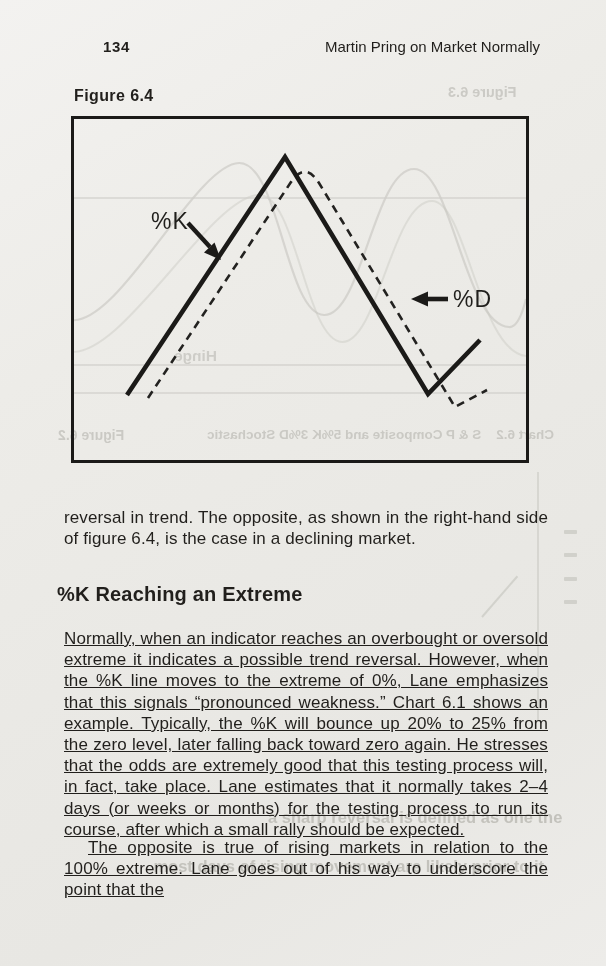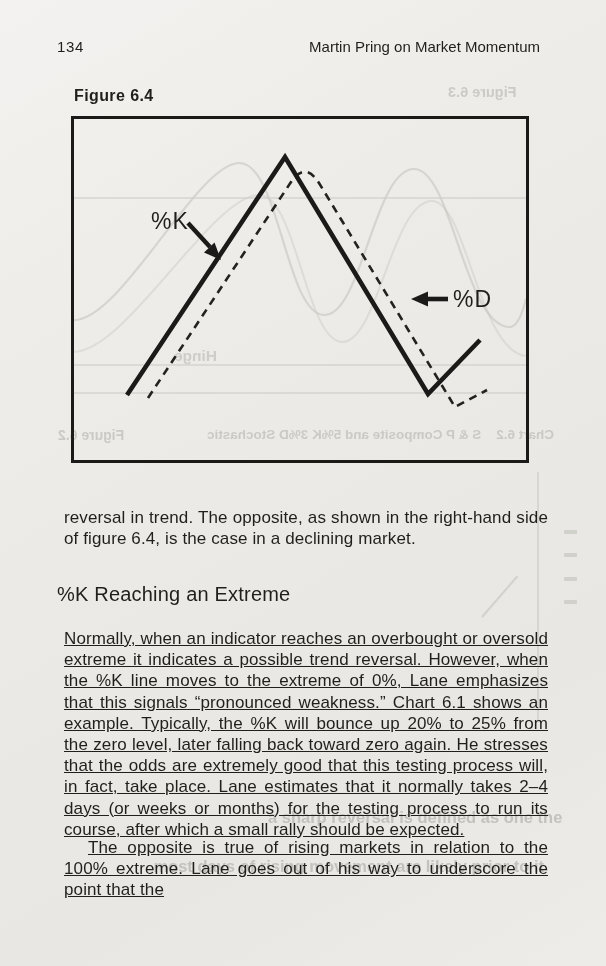--- a/index.html
+++ b/index.html
@@ -8,40 +8,40 @@
     background: linear-gradient(150deg, #f3f2f0 0%, #edece8 30%, #eae9e5 55%, #e8e7e3 75%, #edece9 100%);
     font-family:"Liberation Sans", sans-serif;
     color:#211f1c;
   }
   
   .running-header {
     position:absolute; top:38px; left:57px; right:66px;
     display:flex; justify-content:space-between; align-items:baseline;
     font-size:15px; z-index:3;
   }
-  .page-num { font-weight:normal; letter-spacing:.6px; }
+  .page-num { font-weight:bold; letter-spacing:.6px;margin-left:46px; }
   .figure-label {
     position:absolute; top:87px; left:74px;
     font-size:16px; font-weight:bold; letter-spacing:.4px; z-index:3;
   }
   
   .figure-box {
     position:absolute; left:71px; top:116px; width:452px; height:341px;
     border:3px solid #1b1a18; z-index:2; background:transparent;
   }
   .figure-box svg { display:block; }
   
   .body-text {
     position:absolute; left:57px; width:484px;
     text-align:justify; font-size:17px; line-height:21.2px;
     letter-spacing:.12px; z-index:2; margin:7px;
   }
   .section-heading {
     position:absolute; left:57px; top:583px;
-    font-size:20px; font-weight:normal; letter-spacing:.2px; z-index:2; margin:0;
+    font-size:20px; font-weight:bold; letter-spacing:.2px; z-index:2; margin:0;
   }
   #para-continuation { top:500px; }
   #para-1 { top:621px;text-decoration:underline; }
   #para-2 { top:830px; text-indent:24px;text-decoration:underline; }
   
   .ghost {
     position:absolute; z-index:1; font-weight:bold;
     color:#b0afa9; white-space:pre;
   }
   .mirror { transform:scaleX(-1); }
@@ -58,21 +58,21 @@
   .g-diag { left:482px; top:616px; width:54px; height:2px; background:#ccccc6; opacity:.8;
             transform:rotate(-49deg); transform-origin:left center; }
 </style>
 </head>
 <body>
 
 <div class="page">
 
   <div class="running-header">
     <span class="page-num">134</span>
-    <span class="head-title">Martin Pring on Market Momentum</span>
+    <span class="head-title">Martin Pring on Market Normally</span>
   </div>
 
   <div class="figure-label">Figure 6.4</div>
 
   <div class="ghost mirror g-fig63">Figure 6.3</div>
   <div class="ghost mirror g-hinge">Hinge</div>
   <div class="ghost mirror g-caption">Chart 6.2    S &amp; P Composite and 5%K 3%D Stochastic</div>
   <div class="ghost mirror g-fig62">Figure 6.2</div>
   <div class="ghost g-text g-t2">a sharp reversal is defined as one the</div>
   <div class="ghost g-text g-t3">most days of rising movement are likely prior to it</div>

